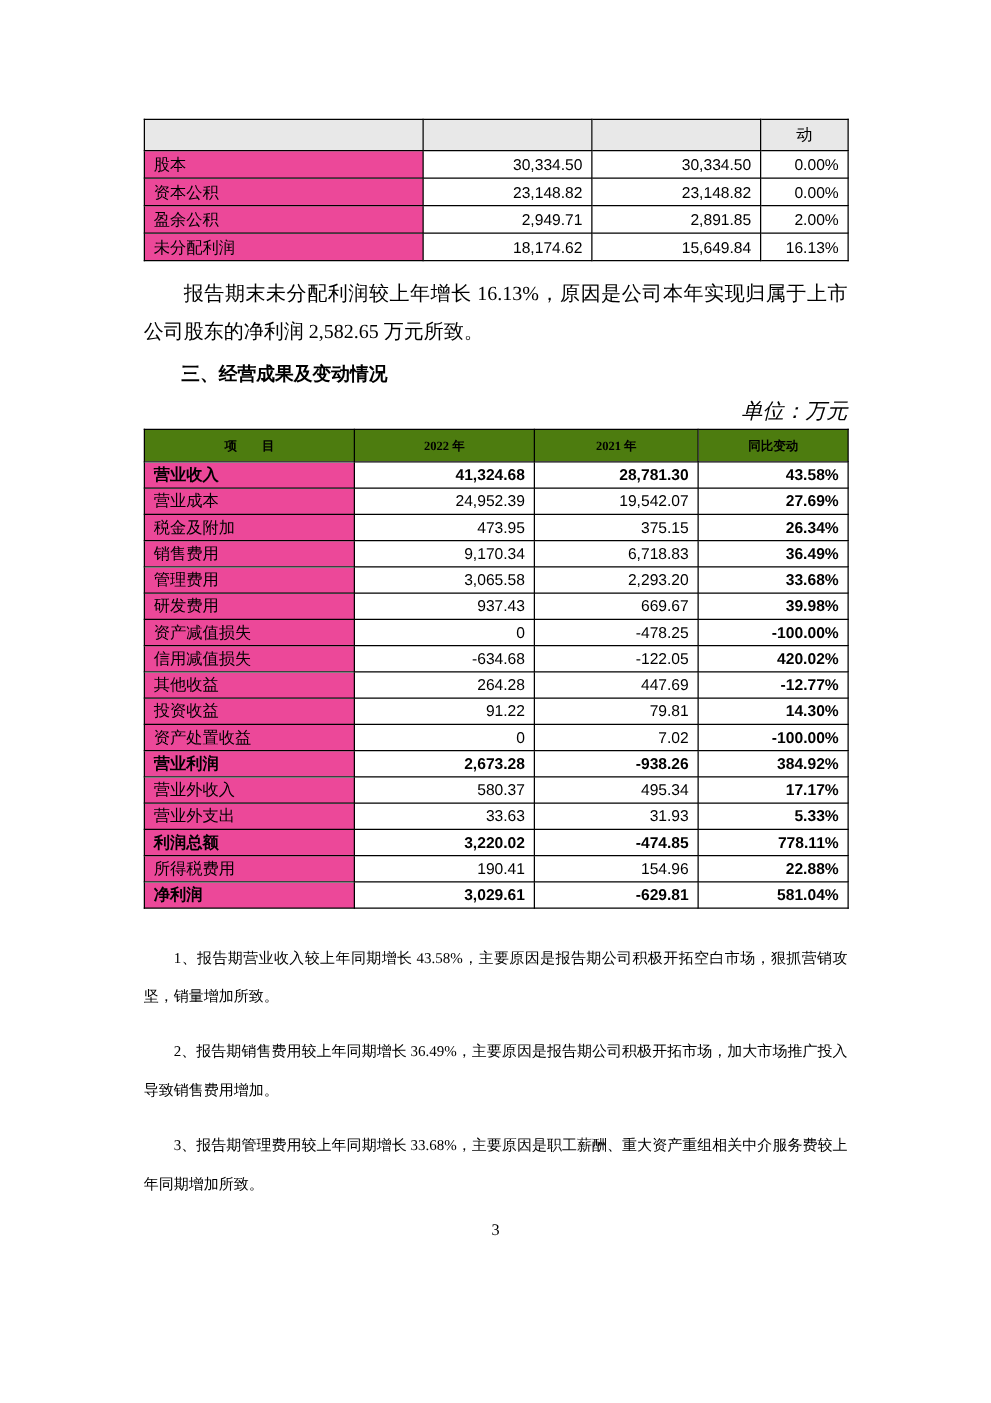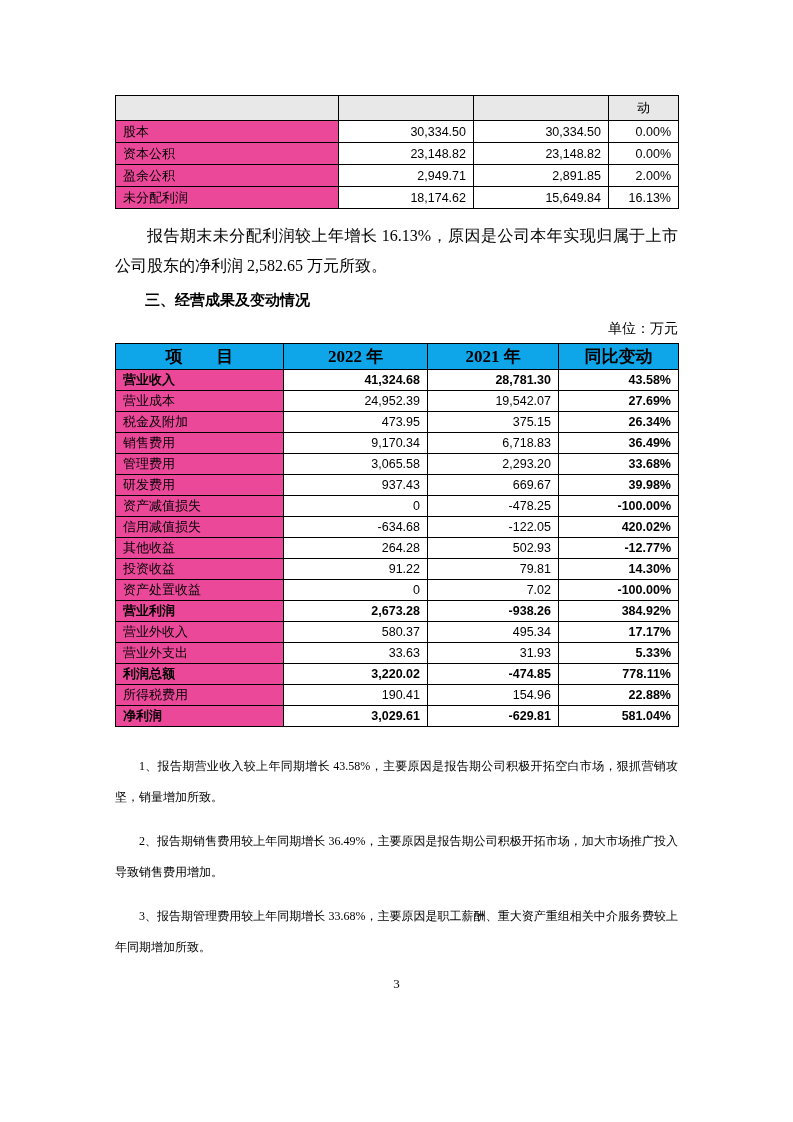--- a/index.html
+++ b/index.html
@@ -35,37 +35,37 @@
   .t1 thead th{
     background:#e8e8e8;font-weight:normal;font-size:13px;
     height:24px;text-align:center;
   }
   .t1 tbody td{height:21px;}
   .t1 tr.r-tall td{height:39px;}
   .t1 tr.r-tall td:first-child{text-align:center;padding:0 24px;line-height:19px;}
 
   
   .t2 thead th{
-    background:#0ea5e9;font-weight:bold;font-size:17px;
+    background:#4d7c0f;font-weight:bold;font-size:10px;
     height:25px;text-align:center;
   }
   .t2 tbody td{height:20px;}
   .t2 td:nth-child(4){font-weight:bold;}
 
   
   .para{
     margin:12px 0 0 0;font-size:16px;line-height:30px;
     text-indent:2em;text-align:justify;text-align-last:left;
   }
   .heading{
     margin:8px 0 0 0;font-size:15px;font-weight:bold;
     text-indent:2em;line-height:22px;
   }
   .unit{
-    margin:8px 0 4px 0;font-size:14px;text-align:right;line-height:20px;
+    margin:8px 0 4px 0;font-size:17px;text-align:right;line-height:20px;font-style:italic;
   }
   .notes{margin-top:24px;}
   .notes p{
     margin:0 0 13px 0;font-size:12px;line-height:31px;
     text-indent:2em;text-align:justify;text-align-last:left;
   }
   .pageno{
     margin-top:2px;text-align:center;font-size:13px;
     width:563px;
   }
@@ -184,21 +184,21 @@
         </tr>
         <tr>
           <td>信用减值损失</td>
           <td>-634.68</td>
           <td>-122.05</td>
           <td>420.02%</td>
         </tr>
         <tr>
           <td>其他收益</td>
           <td>264.28</td>
-          <td>502.93</td>
+          <td>447.69</td>
           <td>-12.77%</td>
         </tr>
         <tr>
           <td>投资收益</td>
           <td>91.22</td>
           <td>79.81</td>
           <td>14.30%</td>
         </tr>
         <tr>
           <td>资产处置收益</td>

